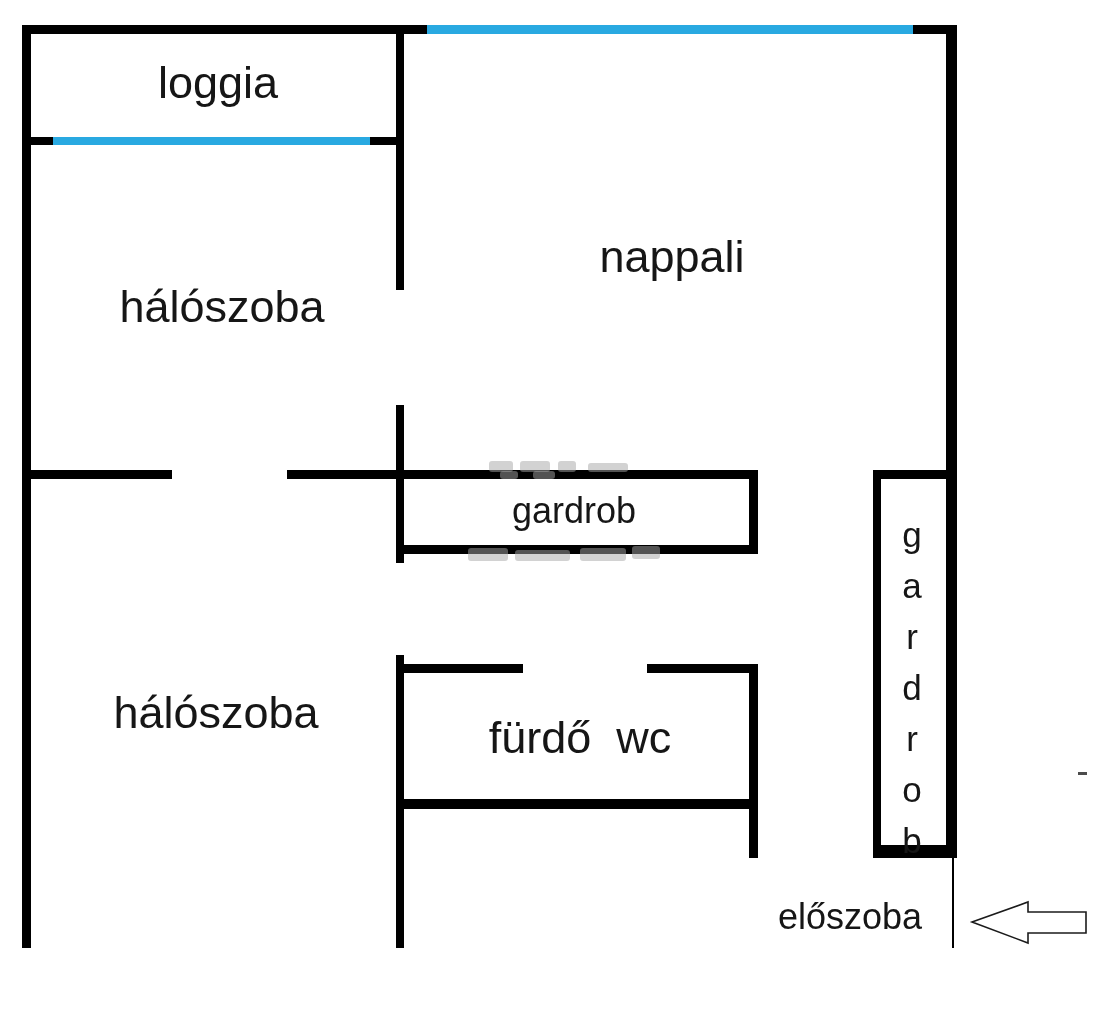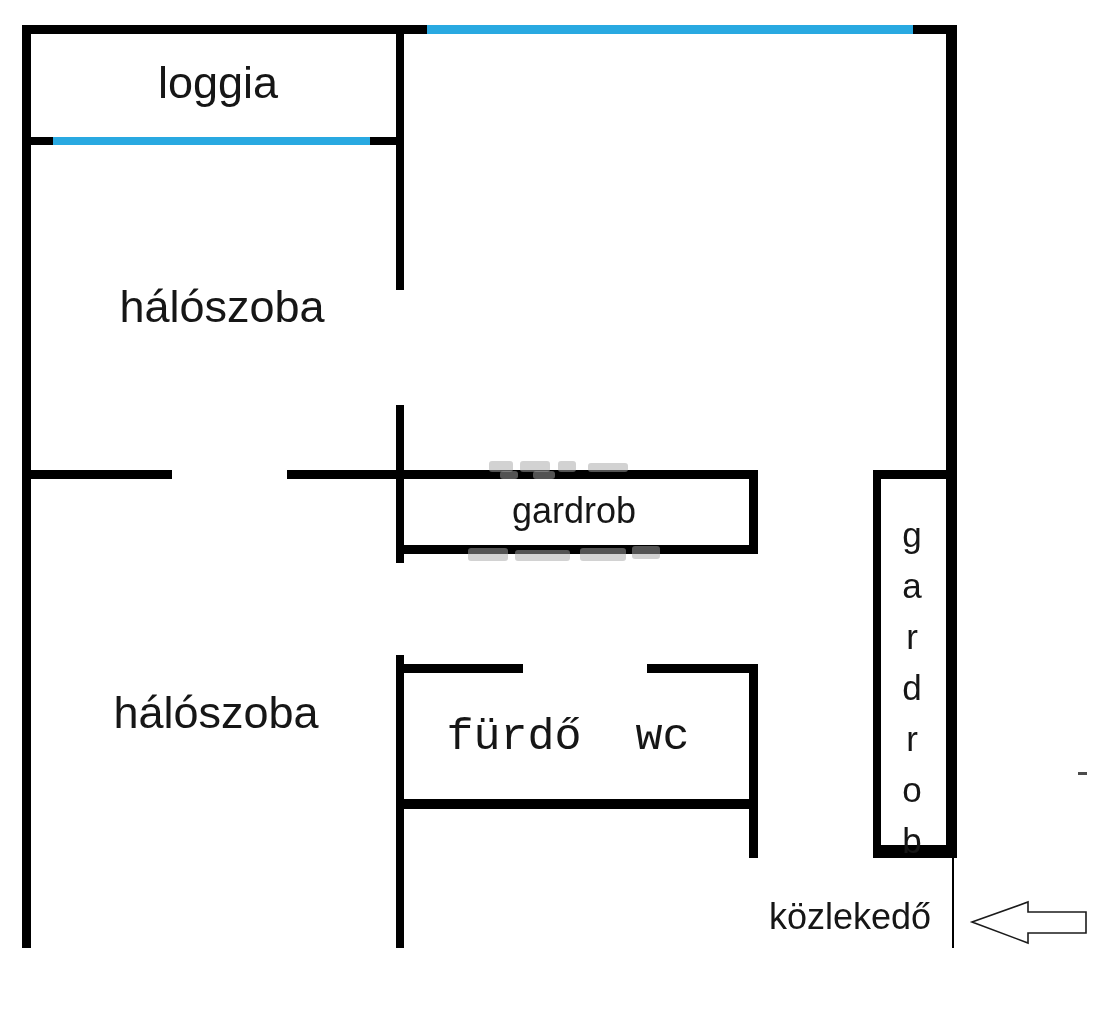--- a/index.html
+++ b/index.html
@@ -73,25 +73,26 @@
   <div class="wm" style="left:558px;top:461px;width:18px;height:11px;"></div>
   <div class="wm" style="left:588px;top:463px;width:40px;height:9px;"></div>
   <div class="wm" style="left:500px;top:471px;width:18px;height:8px;"></div>
   <div class="wm" style="left:533px;top:471px;width:22px;height:8px;"></div>
   <div class="wm" style="left:468px;top:548px;width:40px;height:13px;"></div>
   <div class="wm" style="left:515px;top:550px;width:55px;height:11px;"></div>
   <div class="wm" style="left:580px;top:548px;width:46px;height:13px;"></div>
   <div class="wm" style="left:632px;top:546px;width:28px;height:13px;"></div>
 
   <div class="label" style="left:218px;top:82px;">loggia</div>
+  <div class="label" style="left:672px;top:256px;">nappali</div>
   <div class="label" style="left:222px;top:306px;">hálószoba</div>
   <div class="label" style="left:216px;top:712px;">hálószoba</div>
   <div class="label small" style="left:574px;top:511px;">gardrob</div>
-  <div class="label" style="left:568px;top:737px;font-family:Liberation Mono, monospace;">fürdő  wc</div>
-  <div class="label small" style="left:850px;top:917px;">közlekedő</div>
+  <div class="label" style="left:580px;top:737px;">fürdő  wc</div>
+  <div class="label small" style="left:850px;top:917px;">előszoba</div>
   <div class="label vertical" style="left:912px;top:515px;">gardrob</div>
 
   <div class="arrow-box" style="left:964px;top:894px;width:128px;height:56px;">
     <svg width="128" height="56" viewBox="0 0 128 56">
       <polygon points="8,28 64,8 64,18 122,18 122,39 64,39 64,49" fill="#ffffff" stroke="#1b1b1b" stroke-width="1.6" stroke-linejoin="miter"></polygon>
     </svg>
   </div>
 
   <div class="stray" style="left:1078px;top:772px;width:9px;height:3px;"></div>
 

